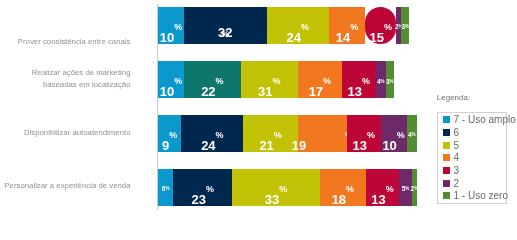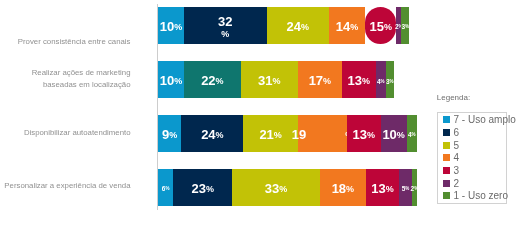--- a/index.html
+++ b/index.html
@@ -3,21 +3,21 @@
 <meta charset="utf-8">
 <title>Stacked bar chart</title>
 <style>
   html,body{margin:0;padding:0;}
   body{width:517px;height:212px;background:#ffffff;font-family:"Liberation Sans",sans-serif;overflow:hidden;}
   .page{position:relative;width:517px;height:212px;}
   .axis{position:absolute;left:157px;top:4px;width:1px;height:206px;background:#cdcdcd;}
   .rowlabel{position:absolute;text-align:right;color:#919191;font-size:7.8px;line-height:11.9px;white-space:pre-line;}
   .bar{position:absolute;display:flex;height:36.8px;}
   .seg{position:relative;display:flex;align-items:center;justify-content:center;color:#fff;}
-  .seg .num{font-weight:bold;font-size:13px;position:relative;top:1px;}
+  .seg .num{font-weight:bold;font-size:13px;position:relative;top:12px;}
   .seg .pct{font-weight:bold;font-size:9px;position:relative;top:1.5px;}
   .seg.small{align-items:center;}
   .seg.small .num{font-size:6.5px;top:1.6px;white-space:nowrap;}
   .seg.small .pct{font-size:4.5px;top:1.6px;}
   .legend-title{position:absolute;left:436.8px;top:93.4px;font-size:8px;color:#6f6f6f;line-height:9px;}
   .legend-box{position:absolute;left:436.6px;top:111.5px;width:68.9px;height:90.8px;border:1px solid #d2d2d2;background:#fff;}
   .legend-item{position:absolute;left:5.5px;display:flex;align-items:center;}
   .legend-swatch{width:7px;height:7px;margin-right:3.4px;display:inline-block;flex:none;}
   .legend-text{font-size:10px;color:#6a6a6a;white-space:nowrap;line-height:9px;}
 </style>

